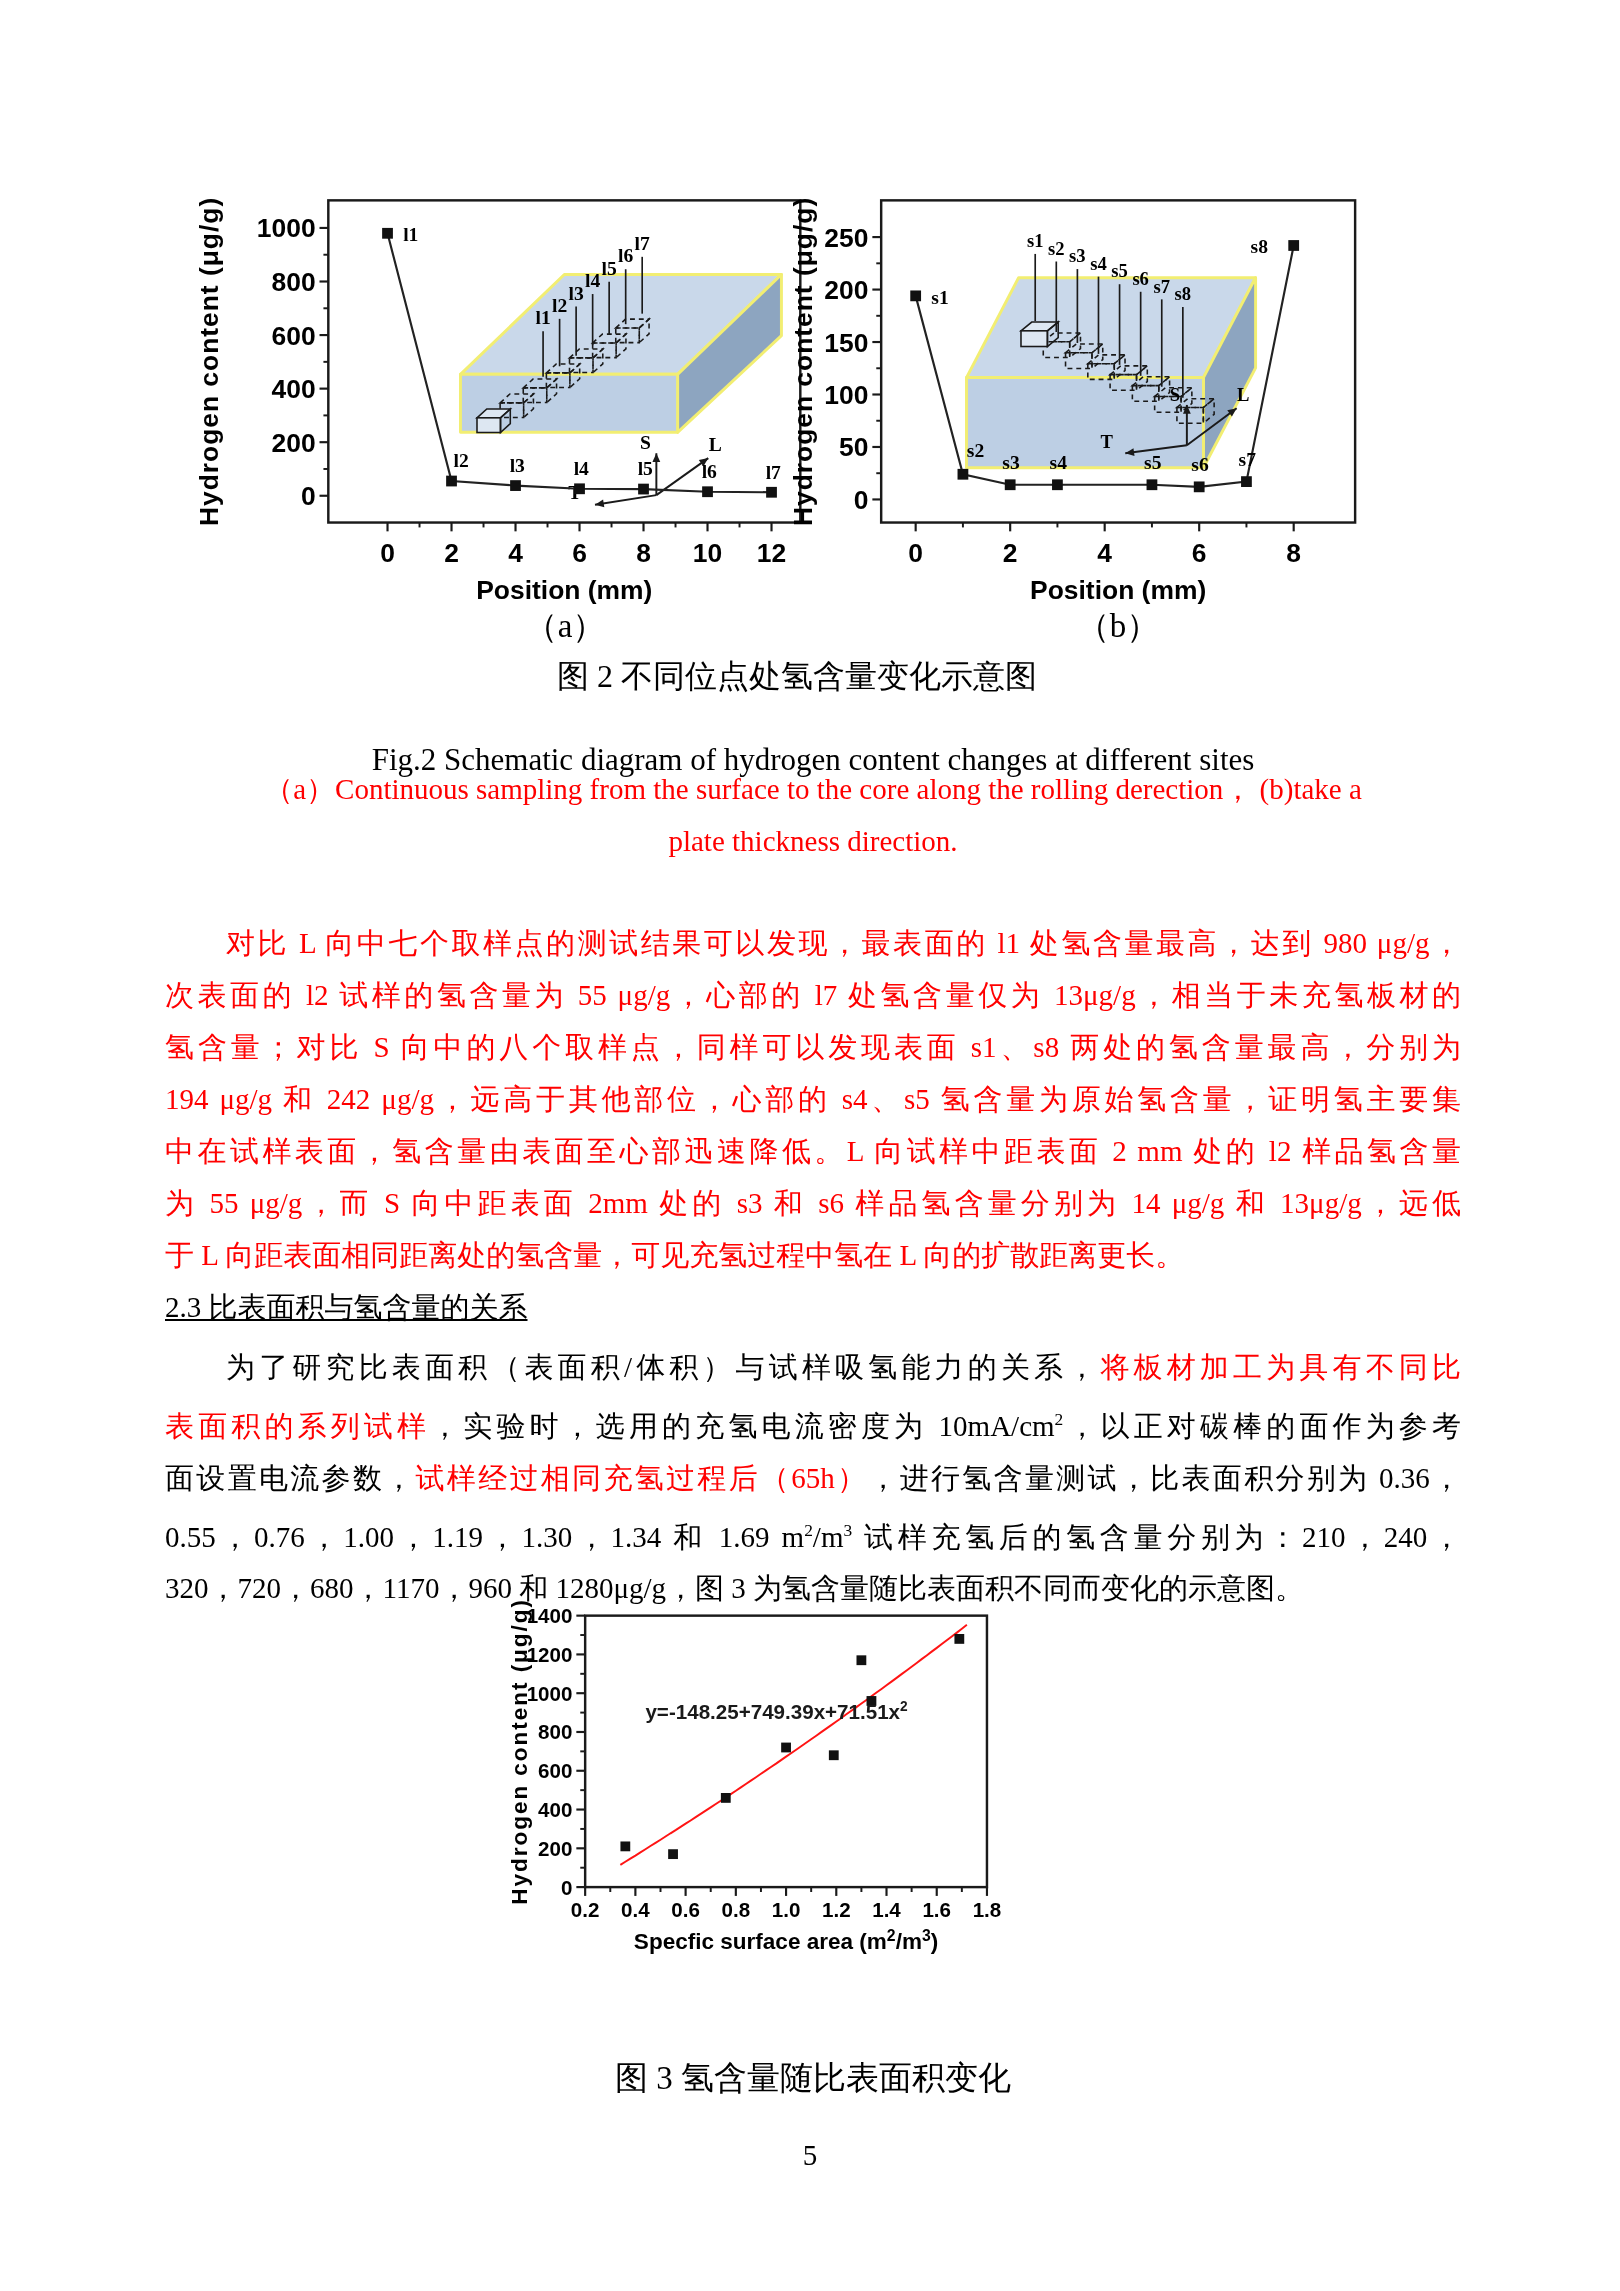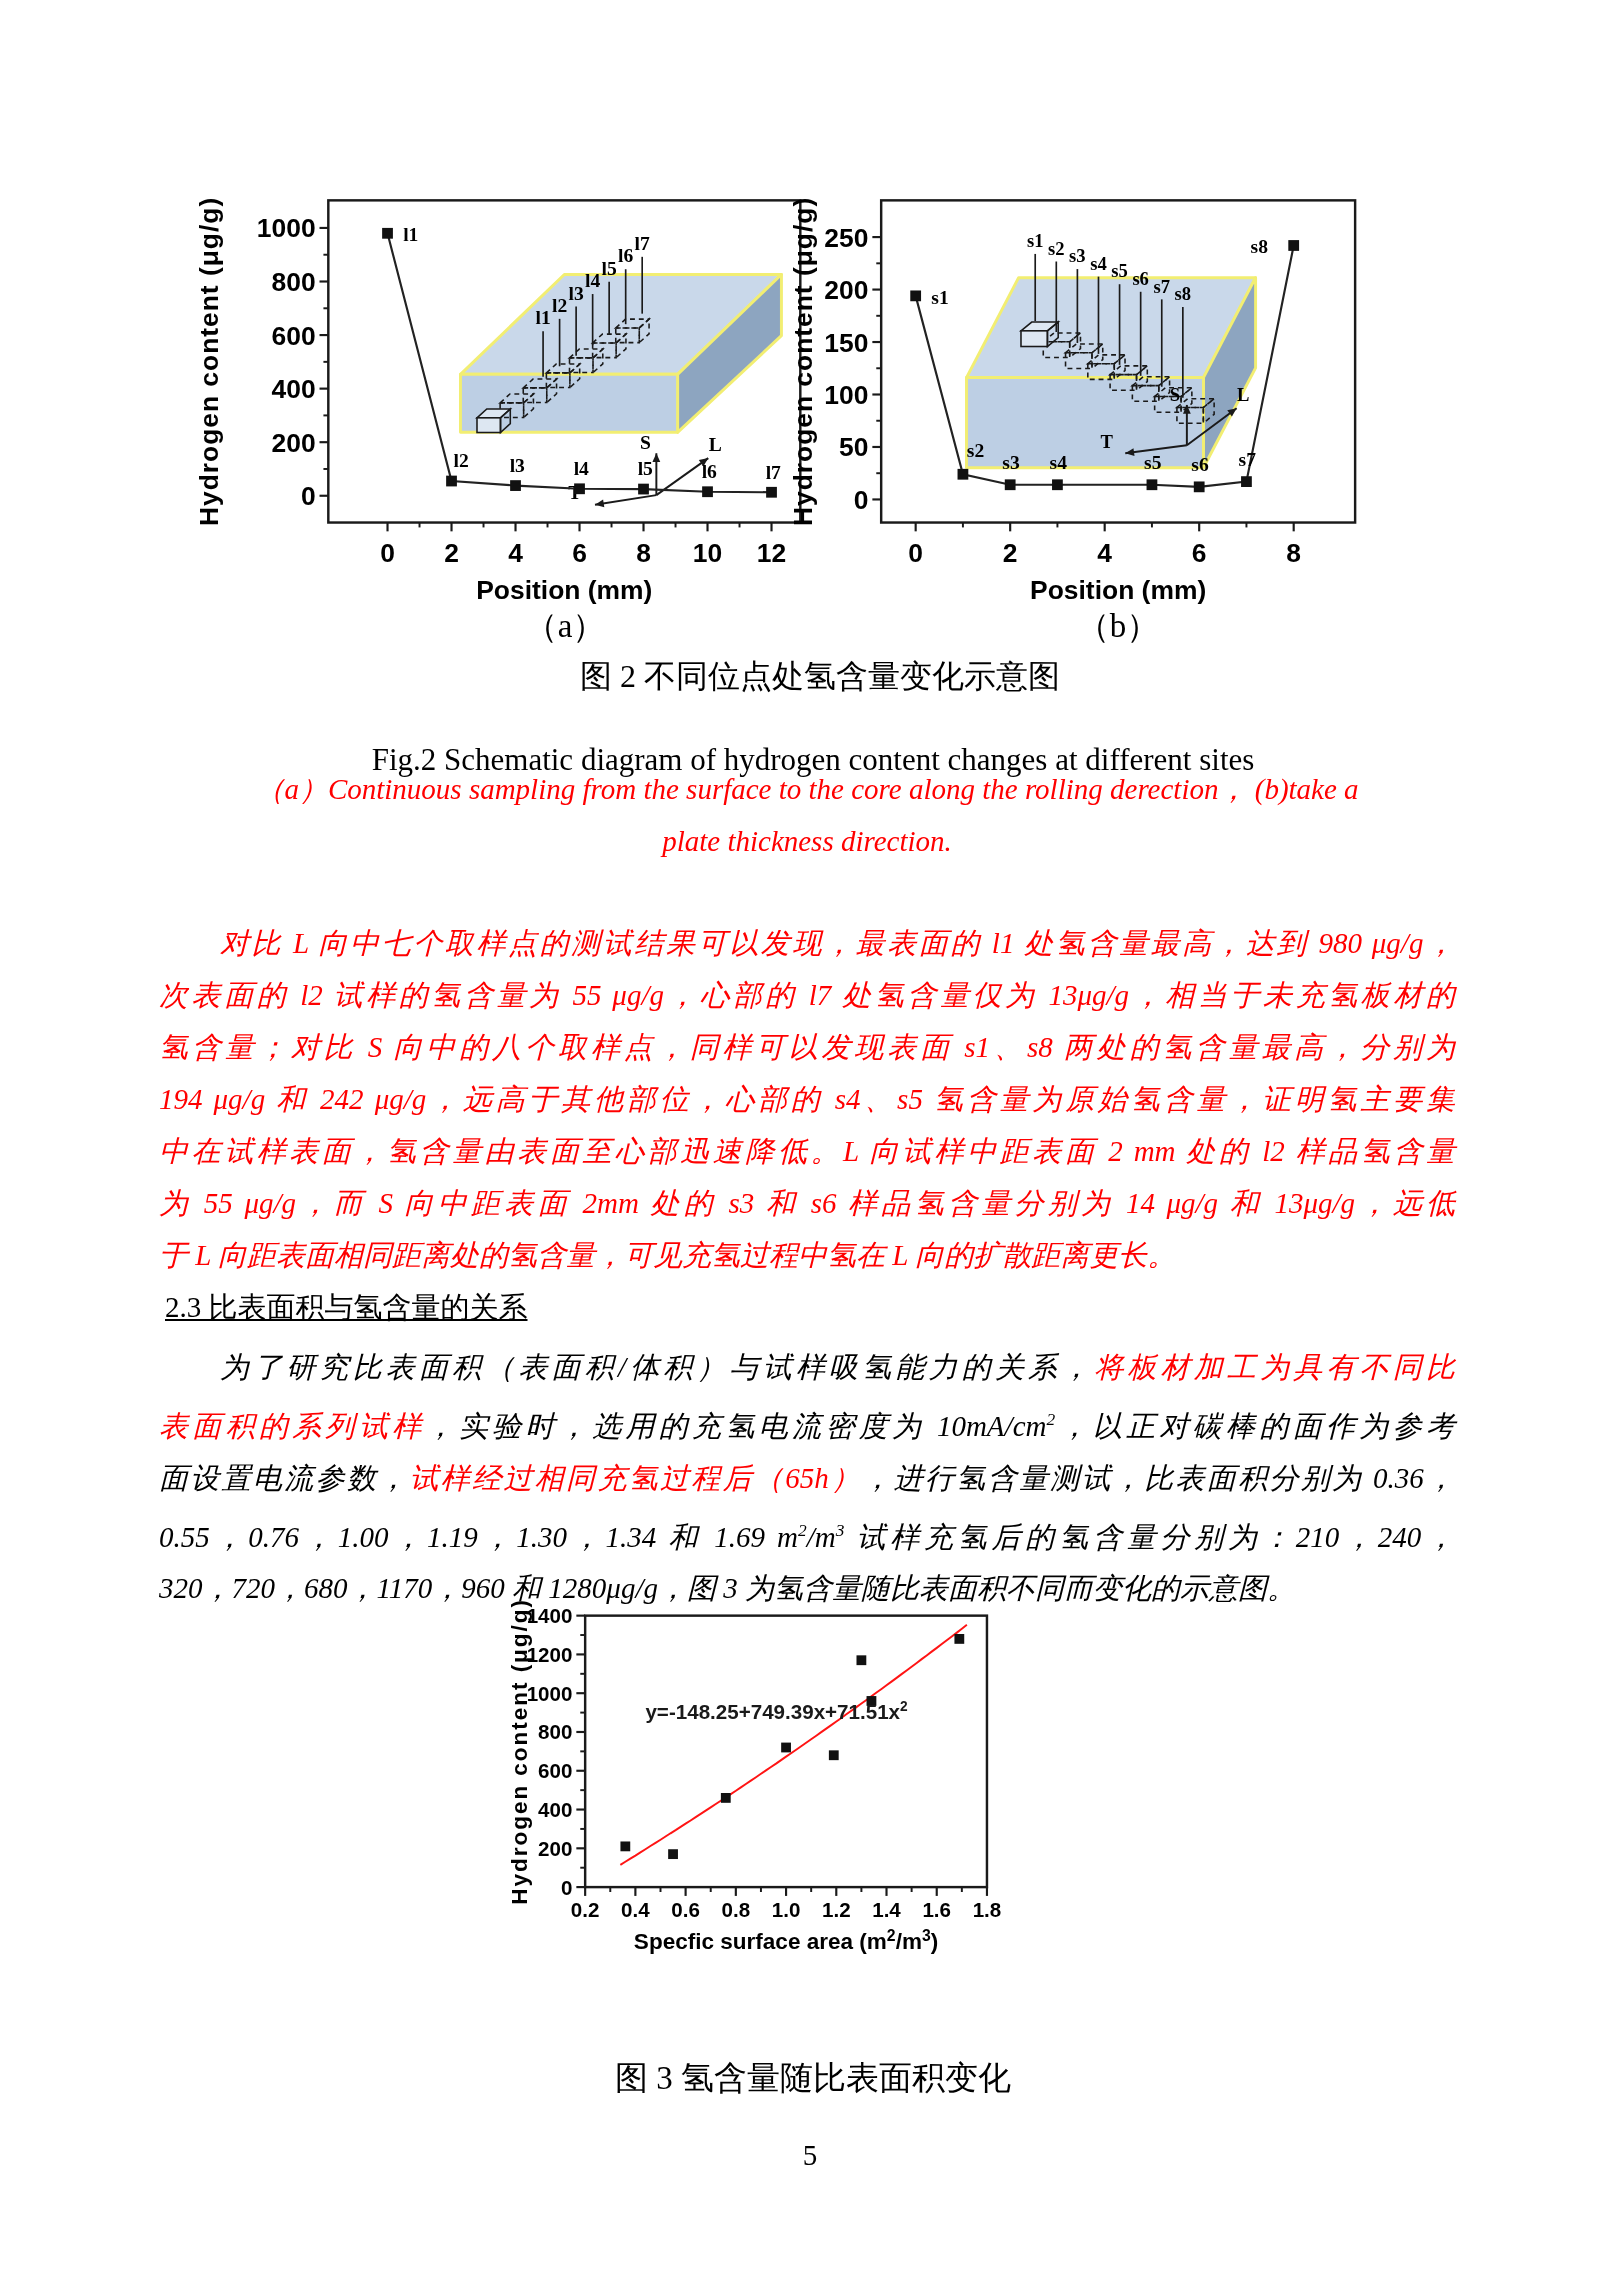--- a/index.html
+++ b/index.html
@@ -1,19 +1,19 @@
 <!DOCTYPE html>
 <html><head>
 <meta charset="utf-8">
 <style>
   html,body{margin:0;padding:0;background:#888;}
   .page{position:relative;width:1620px;height:2292px;background:#ffffff;margin:0 auto;overflow:hidden;
         font-family:"Liberation Serif",serif;color:#000;}
   .chart{position:absolute;}
-  .textblock{position:absolute;left:159px;width:1296px;font-style:italic;}
+  .textblock{position:absolute;left:165px;width:1296px;}
   .tline{font-size:29px;line-height:52px;white-space:nowrap;text-align:justify;text-align-last:justify;}
   .tline.left{text-align:center;text-align-last:left;}
   .tline.center{text-align:center;text-align-last:center;white-space:normal;}
   .tline.indent{text-indent:61px;}
   .tline sup{font-size:60%;}
   .red{color:#ff0000;}
   .cap{position:absolute;text-align:center;}
   .cap-sub{font-size:33px;}
   .cap-cn{font-size:32px;}
   .cap-en{font-size:31px;margin-top:32px;}
@@ -239,21 +239,21 @@
         <line x1="100" y1="116.50814332247558" x2="109" y2="116.50814332247558" stroke="#1a1a1a" stroke-width="2.2"></line>
         <text x="96" y="126.22814332247557" text-anchor="end" font-family="&quot;Liberation Sans&quot;,sans-serif" font-size="27" font-weight="bold" fill="#000">250</text>
       </g>
       <text x="351" y="486" text-anchor="middle" font-family="&quot;Liberation Sans&quot;,sans-serif" font-size="27" font-weight="bold" fill="#000">Position (mm)</text>
       <text transform="translate(38 243.5) rotate(-90)" text-anchor="middle" font-family="&quot;Liberation Sans&quot;,sans-serif" font-size="27" font-weight="bold" fill="#000" letter-spacing="1">Hydrogen content (μg/g)</text>
     </svg>
 
   <div class="cap cap-sub" style="left:418px;top:604px;width:294px">（a）</div>
   <div class="cap cap-sub" style="left:971px;top:604px;width:294px">（b）</div>
 
-  <div class="cap cap-cn" style="left:172px;top:655px;width:1296px">图 2 不同位点处氢含量变化示意图</div>
+  <div class="cap cap-cn" style="left:149px;top:655px;width:1296px">图 2 不同位点处氢含量变化示意图</div>
   <div class="cap cap-en" style="left:165px;top:710px;width:1296px">Fig.2 Schematic diagram of hydrogen content changes at different sites</div>
 
   <div id="note-block" class="textblock" style="top:763px">
       <div class="tline center"><span class="red">（a）Continuous sampling from the surface to the core along the rolling derection， (b)take a</span></div>
       <div class="tline center"><span class="red">plate thickness direction.</span></div>
     </div>
 
   <div id="p1-block" class="textblock" style="top:917px">
       <div class="tline indent"><span class="red">对比 L 向中七个取样点的测试结果可以发现，最表面的 l1 处氢含量最高，达到 980 μg/g，</span></div>
       <div class="tline"><span class="red">次表面的 l2 试样的氢含量为 55 μg/g，心部的 l7 处氢含量仅为 13μg/g，相当于未充氢板材的</span></div>

